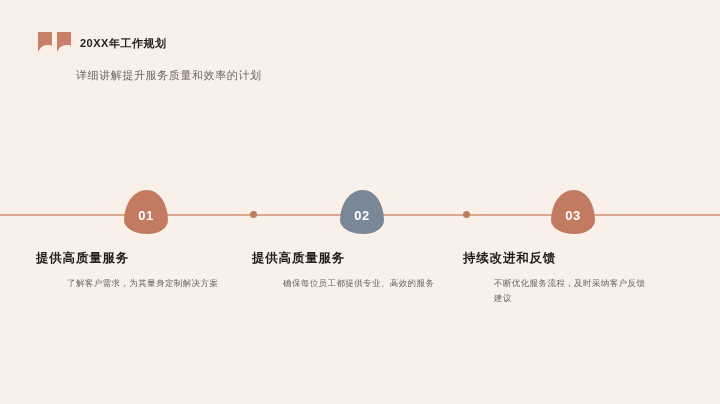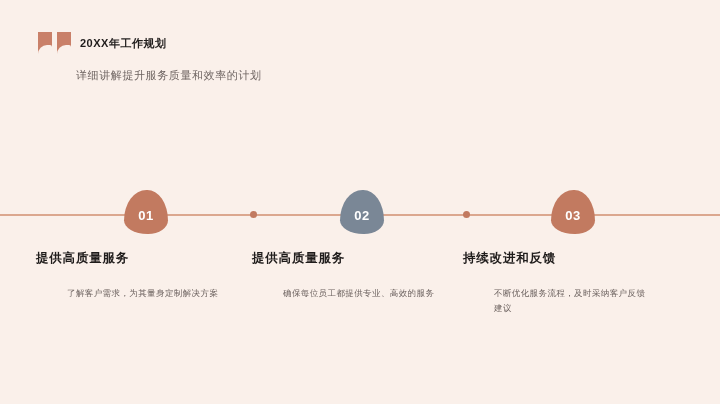--- a/index.html
+++ b/index.html
@@ -153,21 +153,21 @@
   .step-title {
     margin-top: 16px;
     font-size: 12.5px;
     font-weight: bold;
     color: #1f1c1b;
     letter-spacing: 0.8px;
     white-space: nowrap;
   }
 
   .step-desc {
-    margin: 19px auto 0 auto;
+    margin: 9px auto 0 auto;
     width: 158px;
     font-size: 8.5px;
     line-height: 15px;
     color: #6d6360;
     letter-spacing: 0.4px;
   }
 </style>
 </head>
 <body>
 

